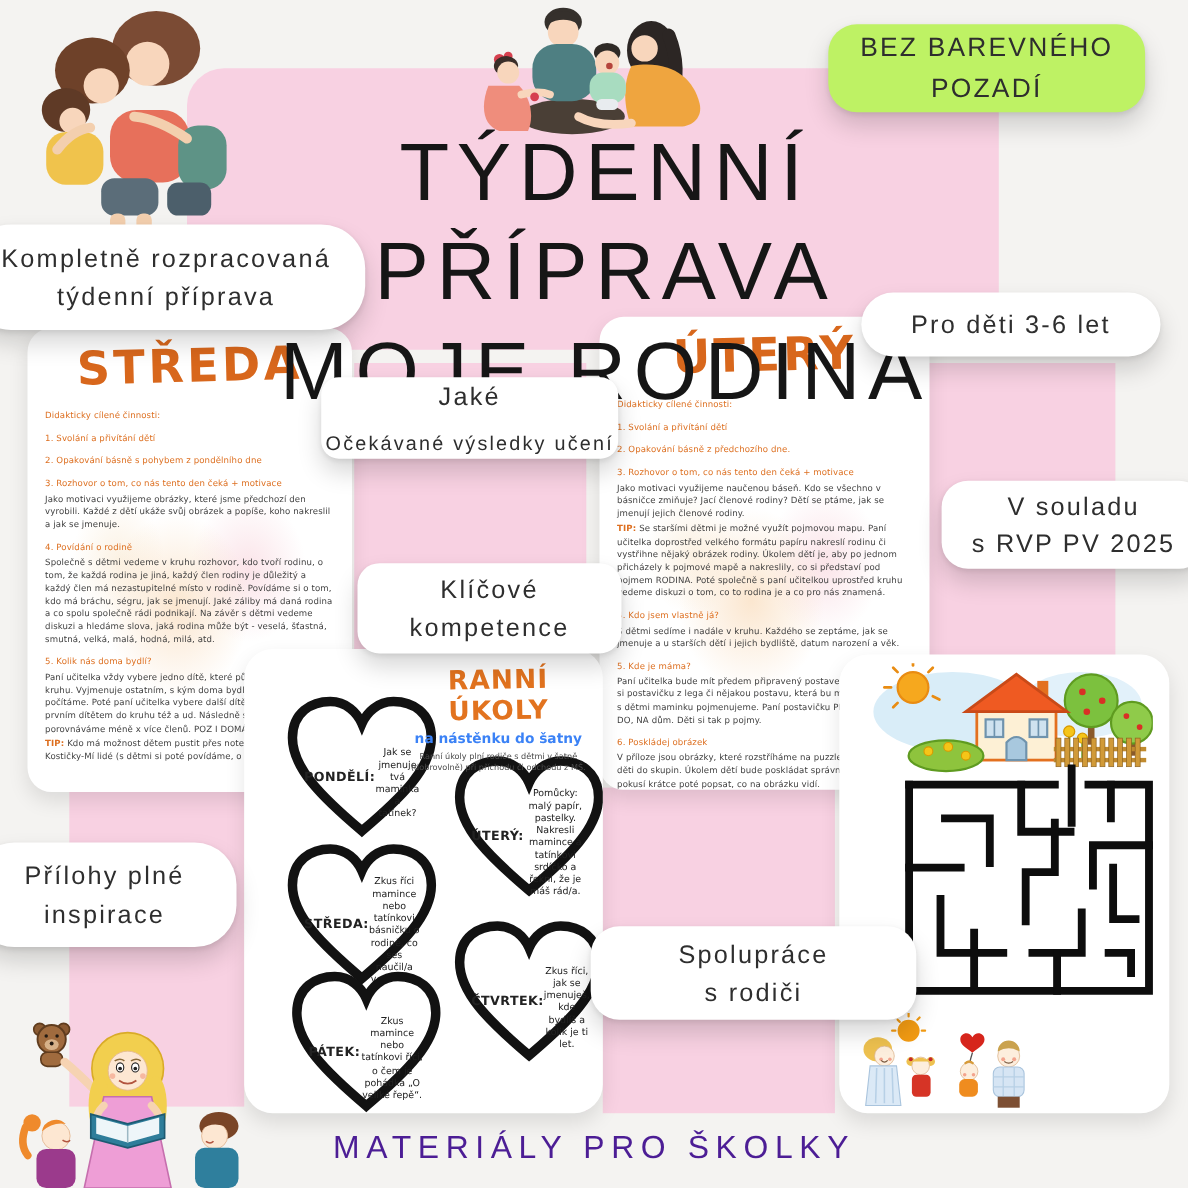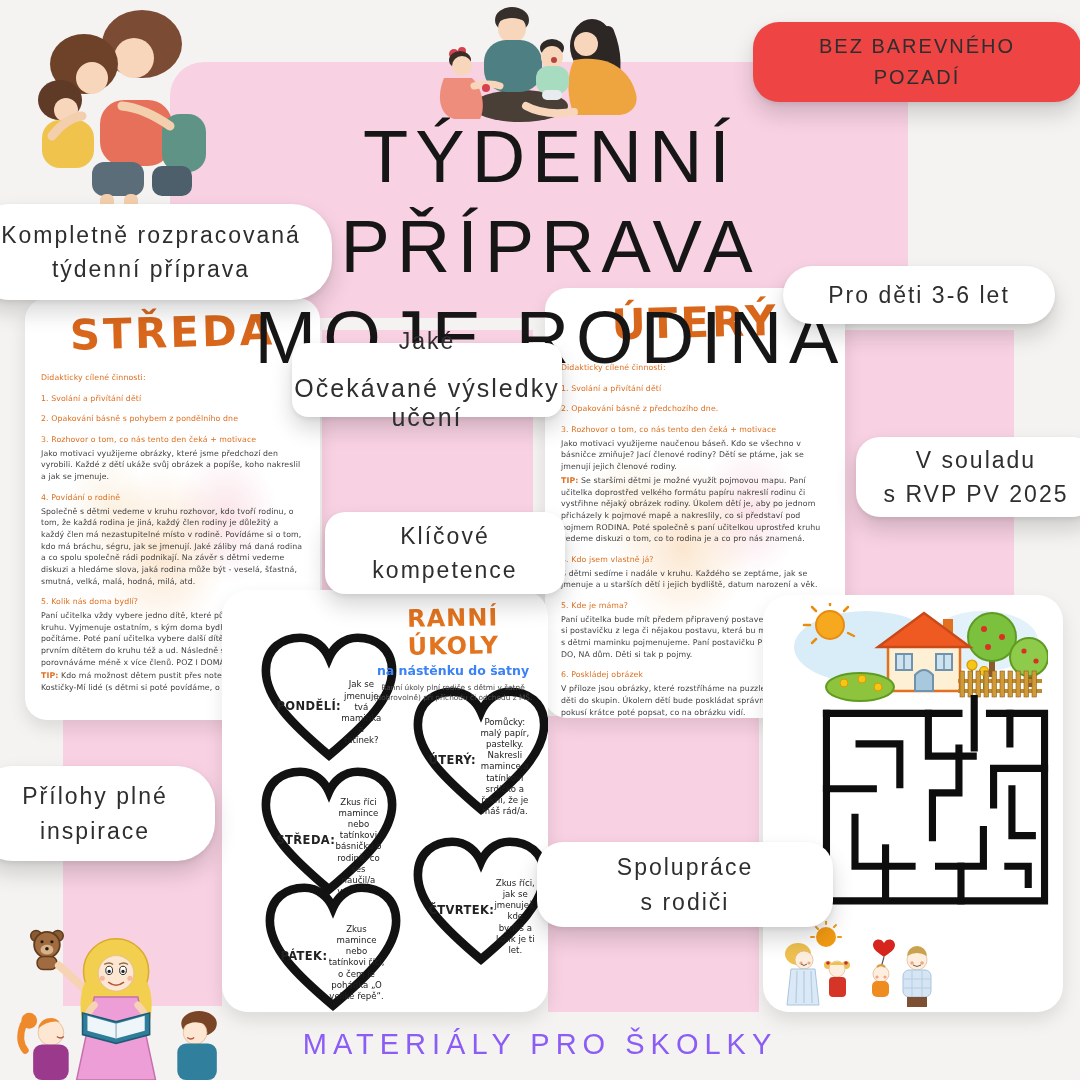--- a/index.html
+++ b/index.html
@@ -76,36 +76,36 @@
   .heart-body{font-size:8.6px;line-height:1.3;margin-top:14px;}
 
   
   .badge{
     position:absolute;z-index:4;background:#ffffff;
     display:flex;flex-direction:column;align-items:center;justify-content:center;
     text-align:center;color:#2e2e2e;font-weight:300;
     box-shadow:0 12px 22px rgba(0,0,0,.16), 0 2px 5px rgba(0,0,0,.08);
   }
   .badge .b1,.badge .b2{letter-spacing:2px;}
-  .badge-nobg{left:753px;top:22px;width:328px;height:80px;border-radius:26px;
-    background:#ef4444;font-size:20px;line-height:1.55;}
+  .badge-nobg{left:753px;top:22px;width:288px;height:80px;border-radius:26px;
+    background:#bef264;font-size:24px;line-height:1.55;}
   .badge-complete{left:-30px;top:204px;width:362px;height:96px;border-radius:40px;font-size:23px;line-height:1.5;}
   .badge-age{left:783px;top:266px;width:272px;height:58px;border-radius:29px;font-size:23px;}
   .badge-goals{left:292px;top:343px;width:270px;height:74px;border-radius:16px;}
   .badge-goals .b1{font-size:23px;}
-  .badge-goals .b2{font-size:25px;margin-top:19px;}
+  .badge-goals .b2{font-size:18px;margin-top:19px;}
   .badge-rvp{left:856px;top:437px;width:240px;height:80px;border-radius:24px;font-size:23px;line-height:1.5;}
   .badge-comp{left:325px;top:512px;width:240px;height:82px;border-radius:20px;font-size:23px;line-height:1.5;}
   .badge-attach{left:-25px;top:766px;width:240px;height:95px;border-radius:38px;font-size:23px;line-height:1.5;}
   .badge-parents{left:537px;top:842px;width:296px;height:85px;border-radius:26px;font-size:23px;line-height:1.5;}
 
   
   .footer{
     position:absolute;left:0;right:0;top:1028px;text-align:center;z-index:1;
-    font-size:29px;font-weight:300;letter-spacing:6px;color:#8b5cf6;
+    font-size:29px;font-weight:300;letter-spacing:6px;color:#4c1d95;
   }
 
   
   .illu{position:absolute;z-index:3;}
   .illu-hug{left:22px;top:4px;width:190px;height:215px;}
   .illu-sit{left:424px;top:2px;width:220px;height:135px;}
   .illu-teacher{left:8px;top:922px;width:230px;height:158px;}
   .maze-scene{position:absolute;left:25px;top:8px;width:260px;height:100px;}
   .maze-grid{position:absolute;left:55px;top:100px;width:235px;height:214px;}
   .maze-family{position:absolute;left:8px;top:326px;width:230px;height:90px;}

